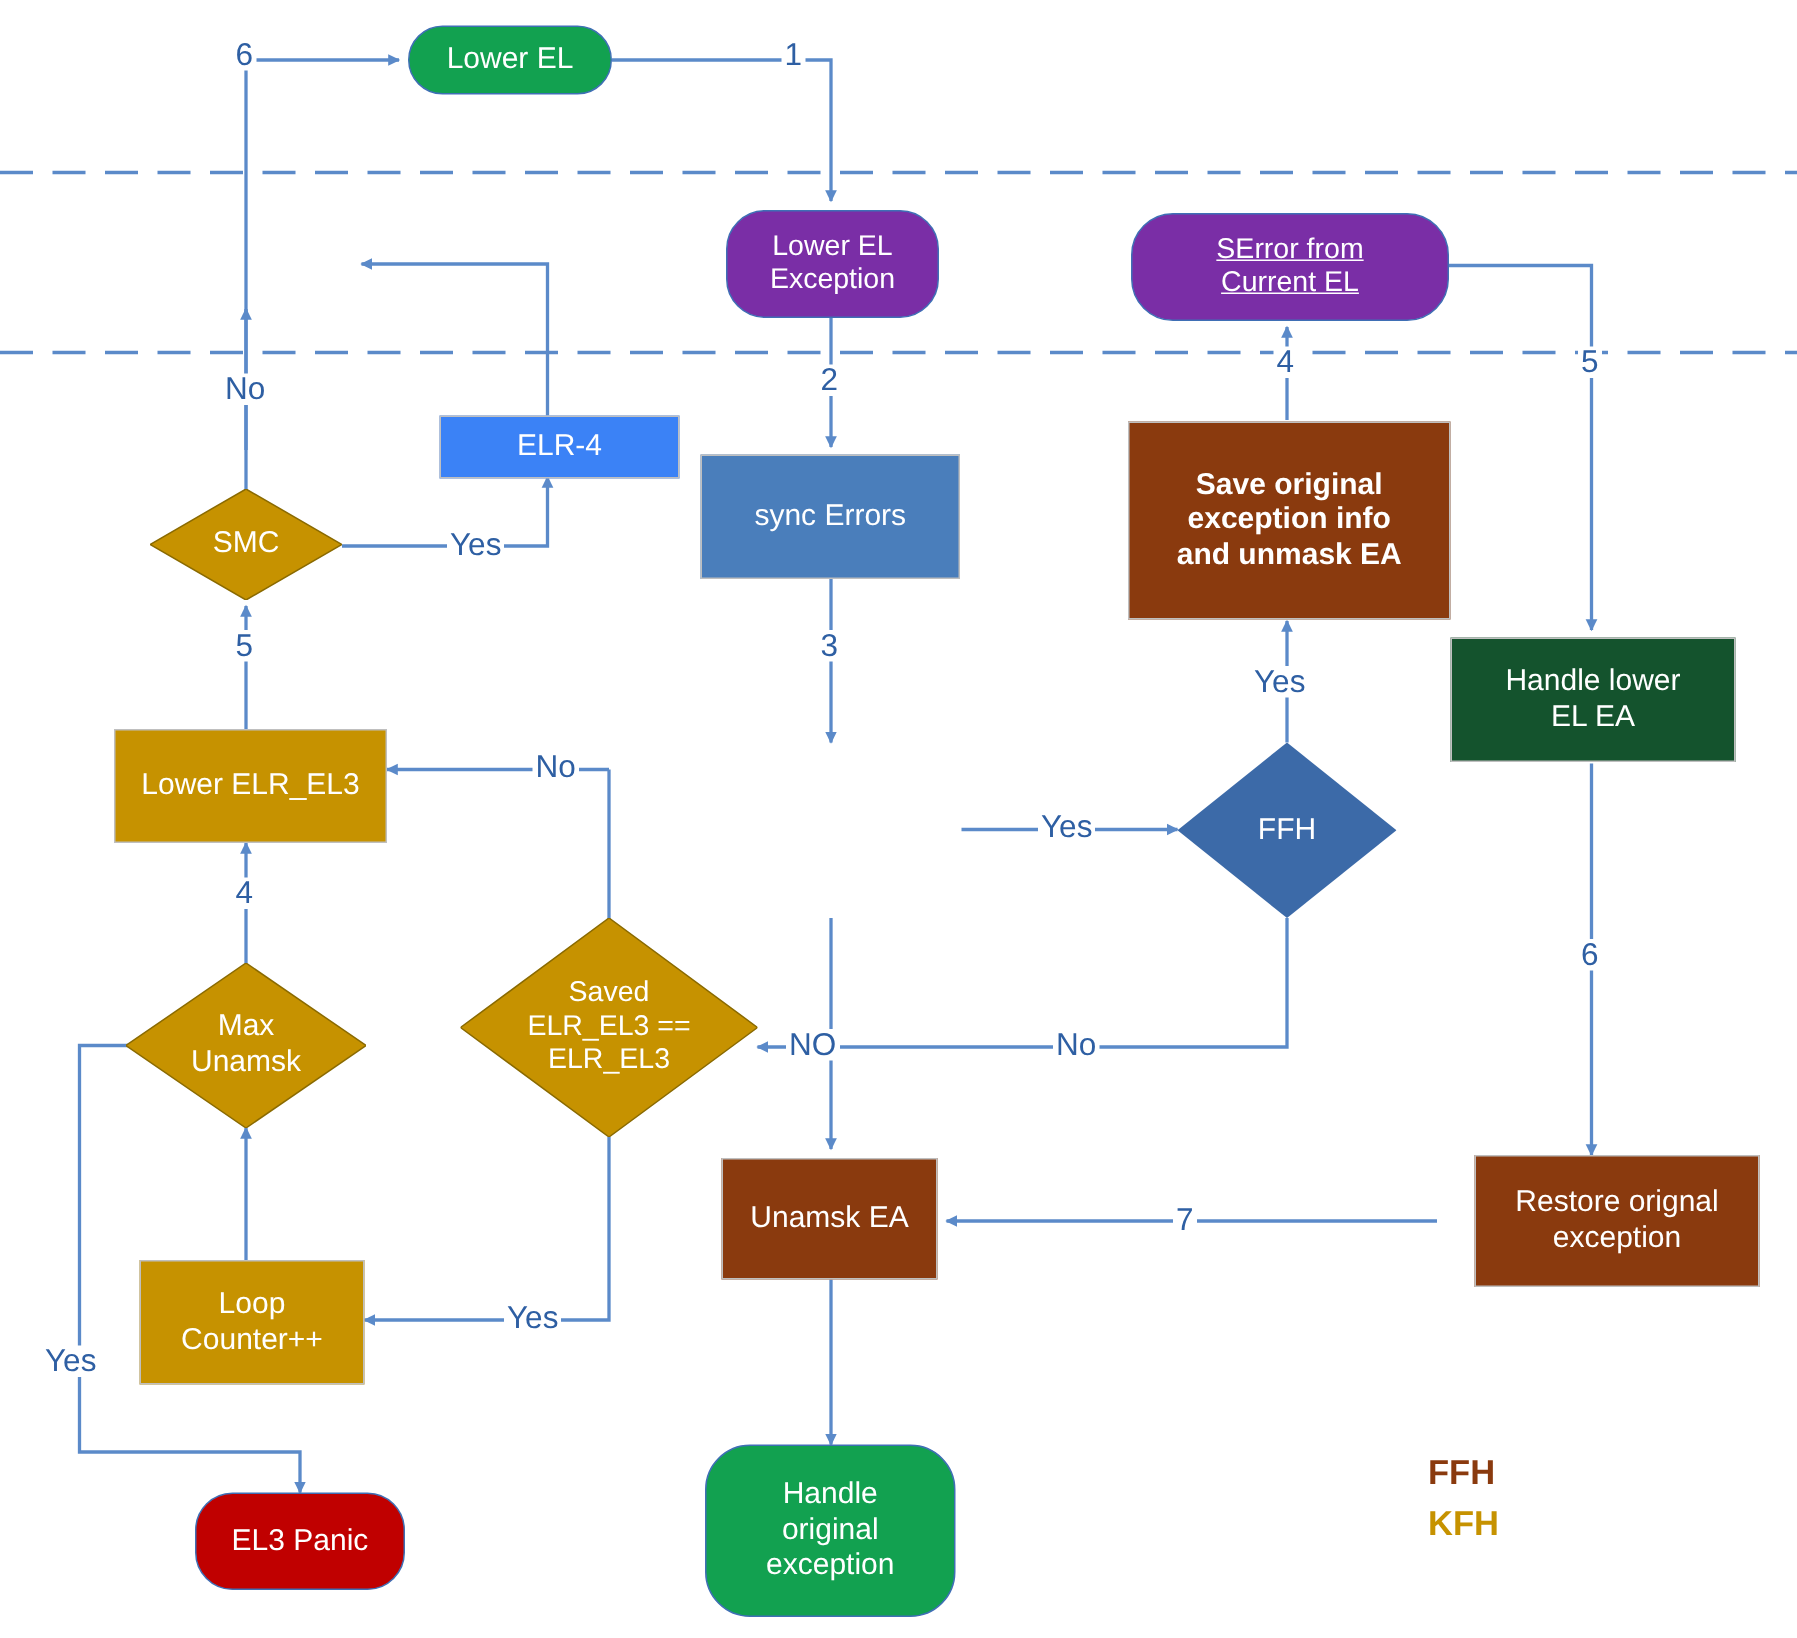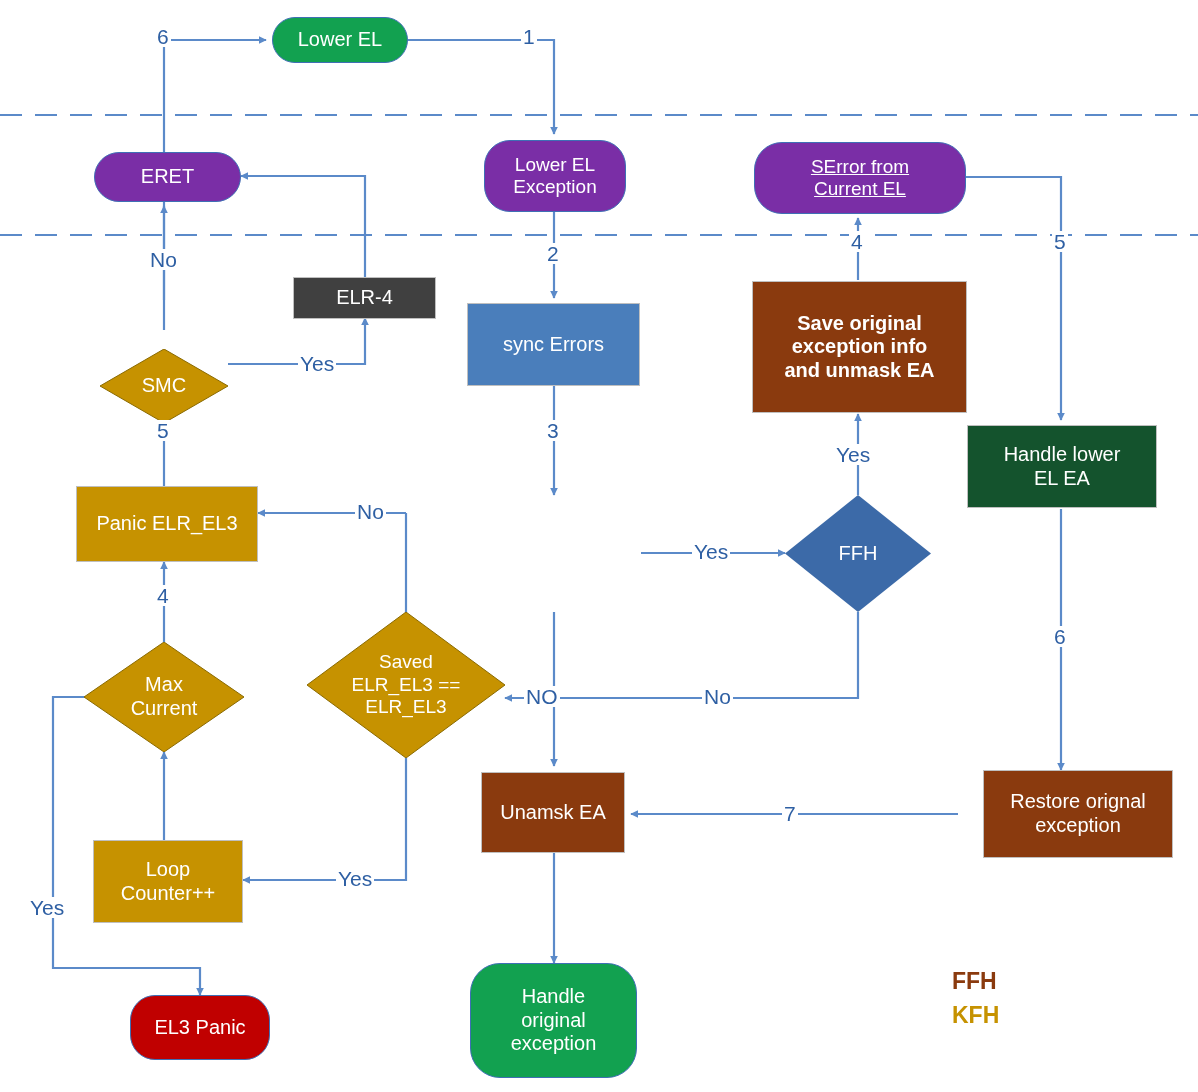--- a/index.html
+++ b/index.html
@@ -77,78 +77,75 @@
       <path d="M108,697 L53,697 L53,968 L200,968 L200,995" marker-end="url(#ah)"></path>
 
       <path d="M554,853 L554,963" marker-end="url(#ah)"></path>
     </g>
   </svg>
 
   <div class="node pill" style="left:272px;top:17px;width:136px;height:46px;background:#12A150;border-radius:23px;font-size:20px;">
     <span>Lower EL</span>
   </div>
 
-  <div class="node pill" style="left:94px;top:152px;width:147px;height:50px;background:#7A2EA6;border-radius:25px;font-size:20px;">
-    <span>ERET</span>
-  </div>
 
   <div class="node pill" style="left:484px;top:140px;width:142px;height:72px;background:#7A2EA6;border-radius:26px;font-size:19px;white-space:pre-line;">
     <span>Lower EL
 Exception</span>
   </div>
 
   <div class="node pill" style="left:754px;top:142px;width:212px;height:72px;background:#7A2EA6;border-radius:28px;font-size:19px;white-space:pre-line;text-decoration:underline;">
     <span>SError from
 Current EL</span>
   </div>
 
-  <div class="node rect" style="left:293px;top:277px;width:143px;height:42px;background:#404040;font-size:20px;">
+  <div class="node rect" style="left:293px;top:277px;width:160px;height:42px;background:#3b82f6;font-size:20px;">
     <span>ELR-4</span>
   </div>
 
   <div class="node rect" style="left:467px;top:303px;width:173px;height:83px;background:#4A7EBB;font-size:20px;">
     <span>sync Errors</span>
   </div>
 
   <div class="node rect" style="left:752px;top:281px;width:215px;height:132px;background:#8A3A0E;font-size:20px;font-weight:bold;white-space:pre-line;">
     <span>Save original
 exception info
 and unmask EA</span>
   </div>
 
   <div class="node rect" style="left:967px;top:425px;width:190px;height:83px;background:#14532d;font-size:20px;white-space:pre-line;">
     <span>Handle lower
 EL EA</span>
   </div>
 
-  <div class="diamond-wrap" style="left:100px;top:349px;width:128px;height:74px;">
+  <div class="diamond-wrap" style="left:100px;top:326px;width:128px;height:74px;">
     <svg width="128" height="74" style="position:absolute;left:0;top:0;">
       <polygon points="64,0 128,37 64,74 0,37" fill="#C69200" stroke="#8a6a00" stroke-width="1"></polygon>
     </svg>
     <div class="diamond-label" style="font-size:20px;">SMC</div>
   </div>
 
 
   <div class="diamond-wrap" style="left:785px;top:495px;width:146px;height:117px;">
     <svg width="146" height="117" style="position:absolute;left:0;top:0;">
       <polygon points="73,0 146,58.5 73,117 0,58.5" fill="#3C6AA8"></polygon>
     </svg>
     <div class="diamond-label" style="font-size:20px;">FFH</div>
   </div>
 
   <div class="node rect" style="left:76px;top:486px;width:182px;height:76px;background:#C69200;font-size:20px;">
-    <span>Panic ELR_EL3</span>
+    <span>Lower ELR_EL3</span>
   </div>
 
   <div class="diamond-wrap" style="left:84px;top:642px;width:160px;height:110px;">
     <svg width="160" height="110" style="position:absolute;left:0;top:0;">
       <polygon points="80,0 160,55 80,110 0,55" fill="#C69200" stroke="#8a6a00" stroke-width="1"></polygon>
     </svg>
     <div class="diamond-label" style="font-size:20px;white-space:pre-line;">Max
-Current</div>
+Unamsk</div>
   </div>
 
   <div class="diamond-wrap" style="left:307px;top:612px;width:198px;height:146px;">
     <svg width="198" height="146" style="position:absolute;left:0;top:0;">
       <polygon points="99,0 198,73 99,146 0,73" fill="#C69200" stroke="#8a6a00" stroke-width="1"></polygon>
     </svg>
     <div class="diamond-label" style="font-size:19px;white-space:pre-line;">Saved
 ELR_EL3 ==
 ELR_EL3</div>
   </div>

